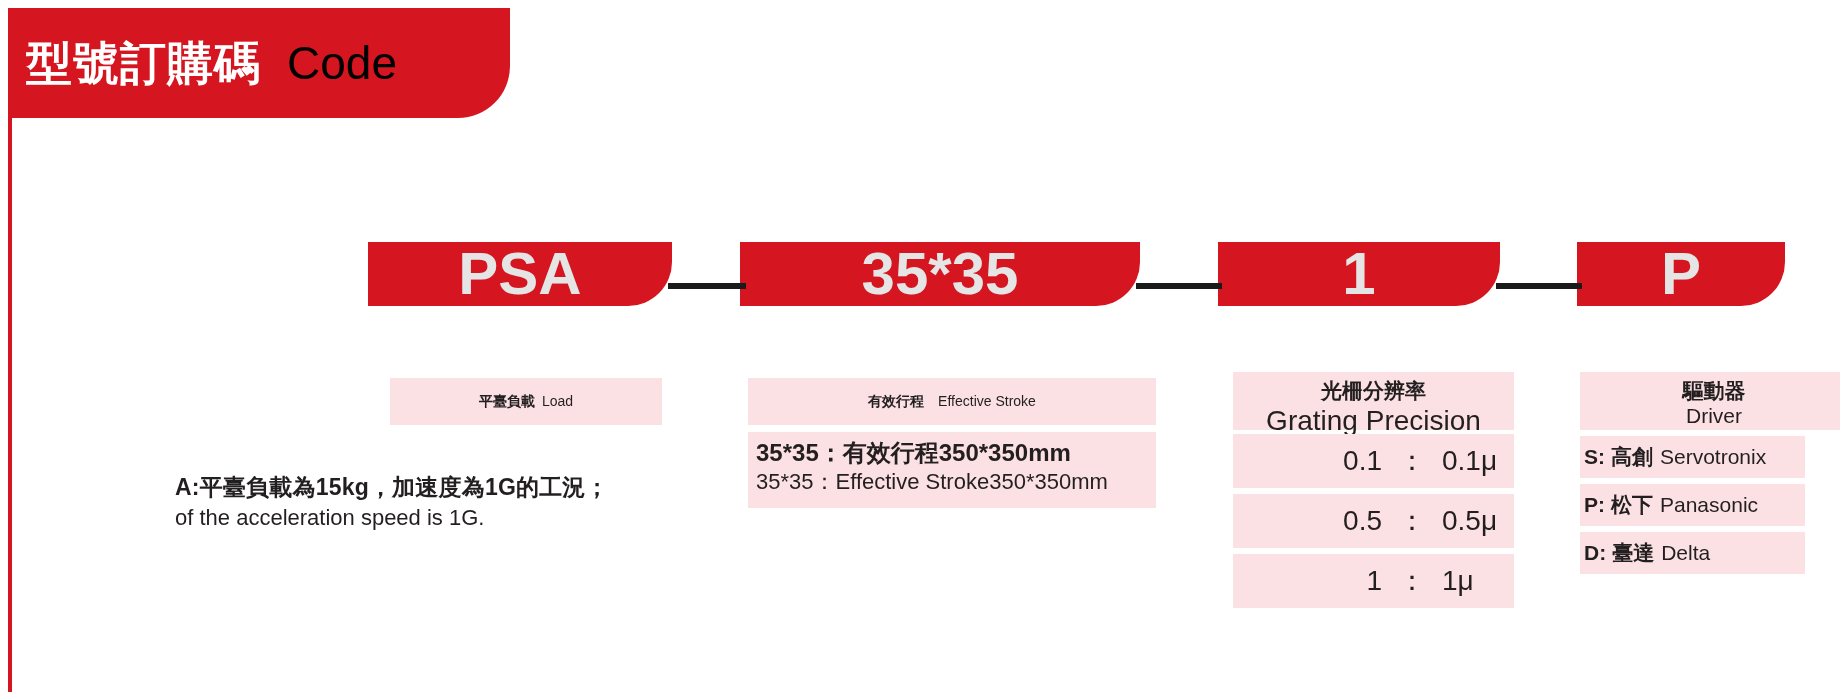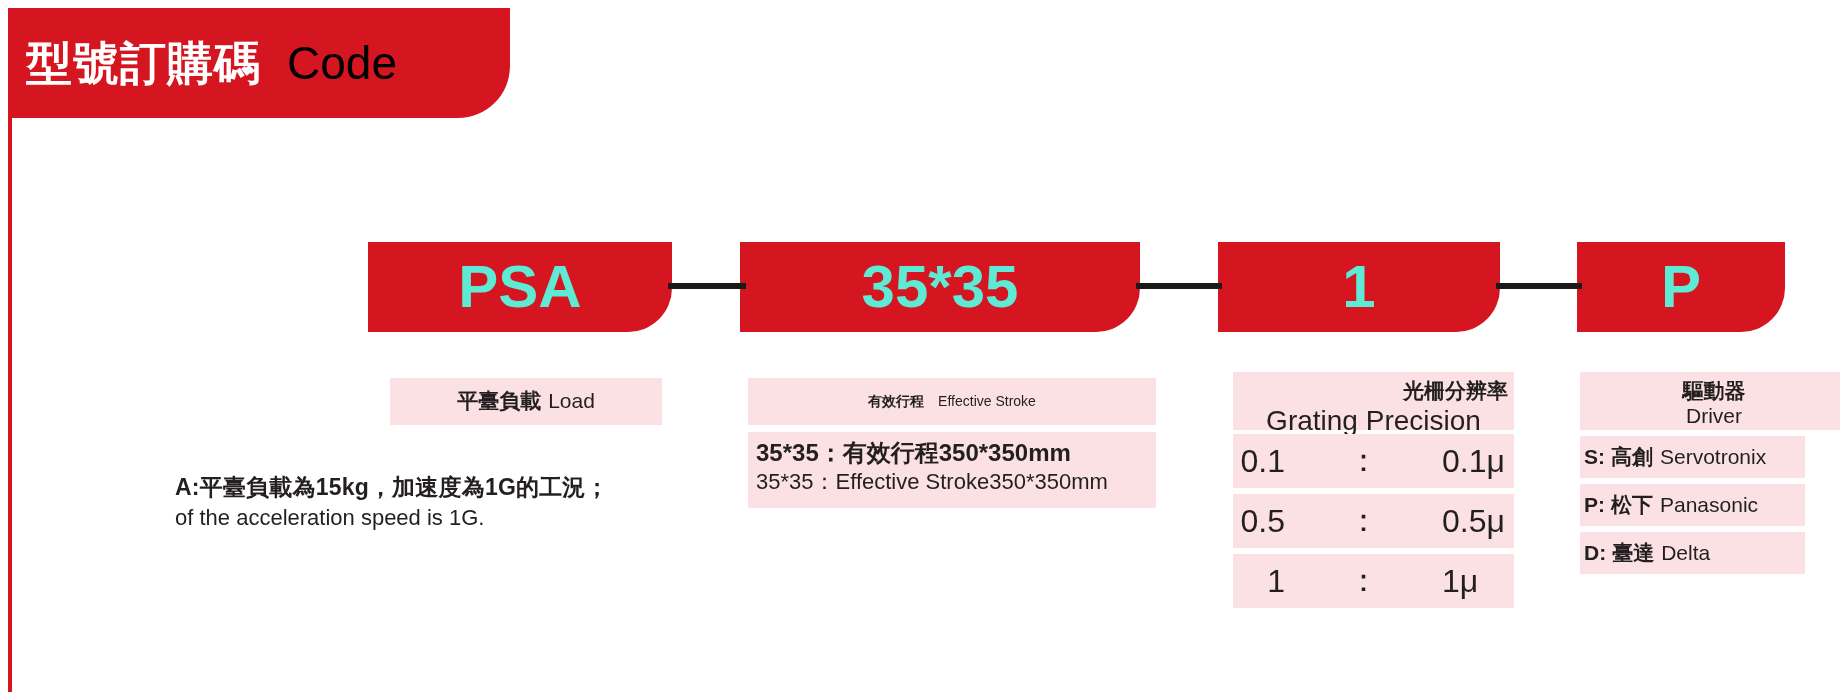--- a/index.html
+++ b/index.html
@@ -52,24 +52,24 @@
     font-size: 46px;
     font-weight: normal;
     line-height: 1;
     margin-left: 26px;
   }
 
   
   .code-box {
     position: absolute;
     top: 242px;
-    height: 90px;
+    height: 64px;
     background: #D5151F;
     border-bottom-right-radius: 44px;
-    color: #5eead4;
+    color: #e5e5e5;
     display: flex;
     align-items: center;
     justify-content: center;
     font-size: 60px;
     font-weight: bold;
     line-height: 1;
   }
   #code-box-0 { left: 368px; width: 304px; }
   #code-box-1 { left: 740px; width: 400px; }
   #code-box-2 { left: 1218px; width: 282px; }
@@ -99,21 +99,21 @@
   
   #load-header {
     position: absolute;
     left: 390px;
     top: 378px;
     width: 272px;
     height: 47px;
     display: flex;
     align-items: center;
     justify-content: center;
-    font-size: 21px;
+    font-size: 14px;
     text-align: center;
   }
   #load-header .cn { font-weight: bold; }
   #load-header .en { font-weight: normal; margin-left: 7px; }
 
   #load-note {
     position: absolute;
     left: 175px;
     top: 472px;
     width: 520px;
@@ -164,32 +164,32 @@
   }
 
   
   #grating-header {
     position: absolute;
     left: 1233px;
     top: 372px;
     width: 281px;
     height: 58px;
   }
-  #grating-header .cn { font-size: 21px; font-weight: bold; display: block; text-align: right; }
+  #grating-header .cn { font-size: 21px; font-weight: bold; display: block; }
   #grating-header .en { font-size: 28px; font-weight: normal; display: block; }
 
   .grating-row {
     position: absolute;
     left: 1233px;
     width: 281px;
     height: 54px;
     display: flex;
     align-items: center;
-    justify-content: space-between;
-    font-size: 32px;
+    justify-content: flex-end;
+    font-size: 28px;
     font-weight: normal;
   }
   #grating-row-0 { top: 434px; }
   #grating-row-1 { top: 494px; }
   #grating-row-2 { top: 554px; }
   .grating-row .k { min-width: 52px; text-align: right; }
   .grating-row .sep { margin: 0 16px; }
   .grating-row .v { min-width: 72px; text-align: left; }
 
   

